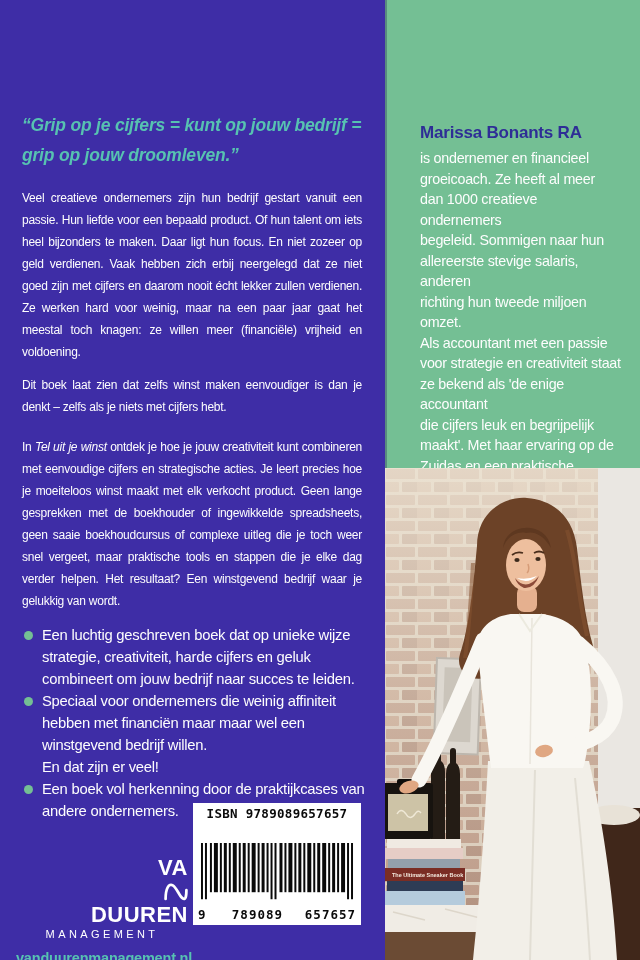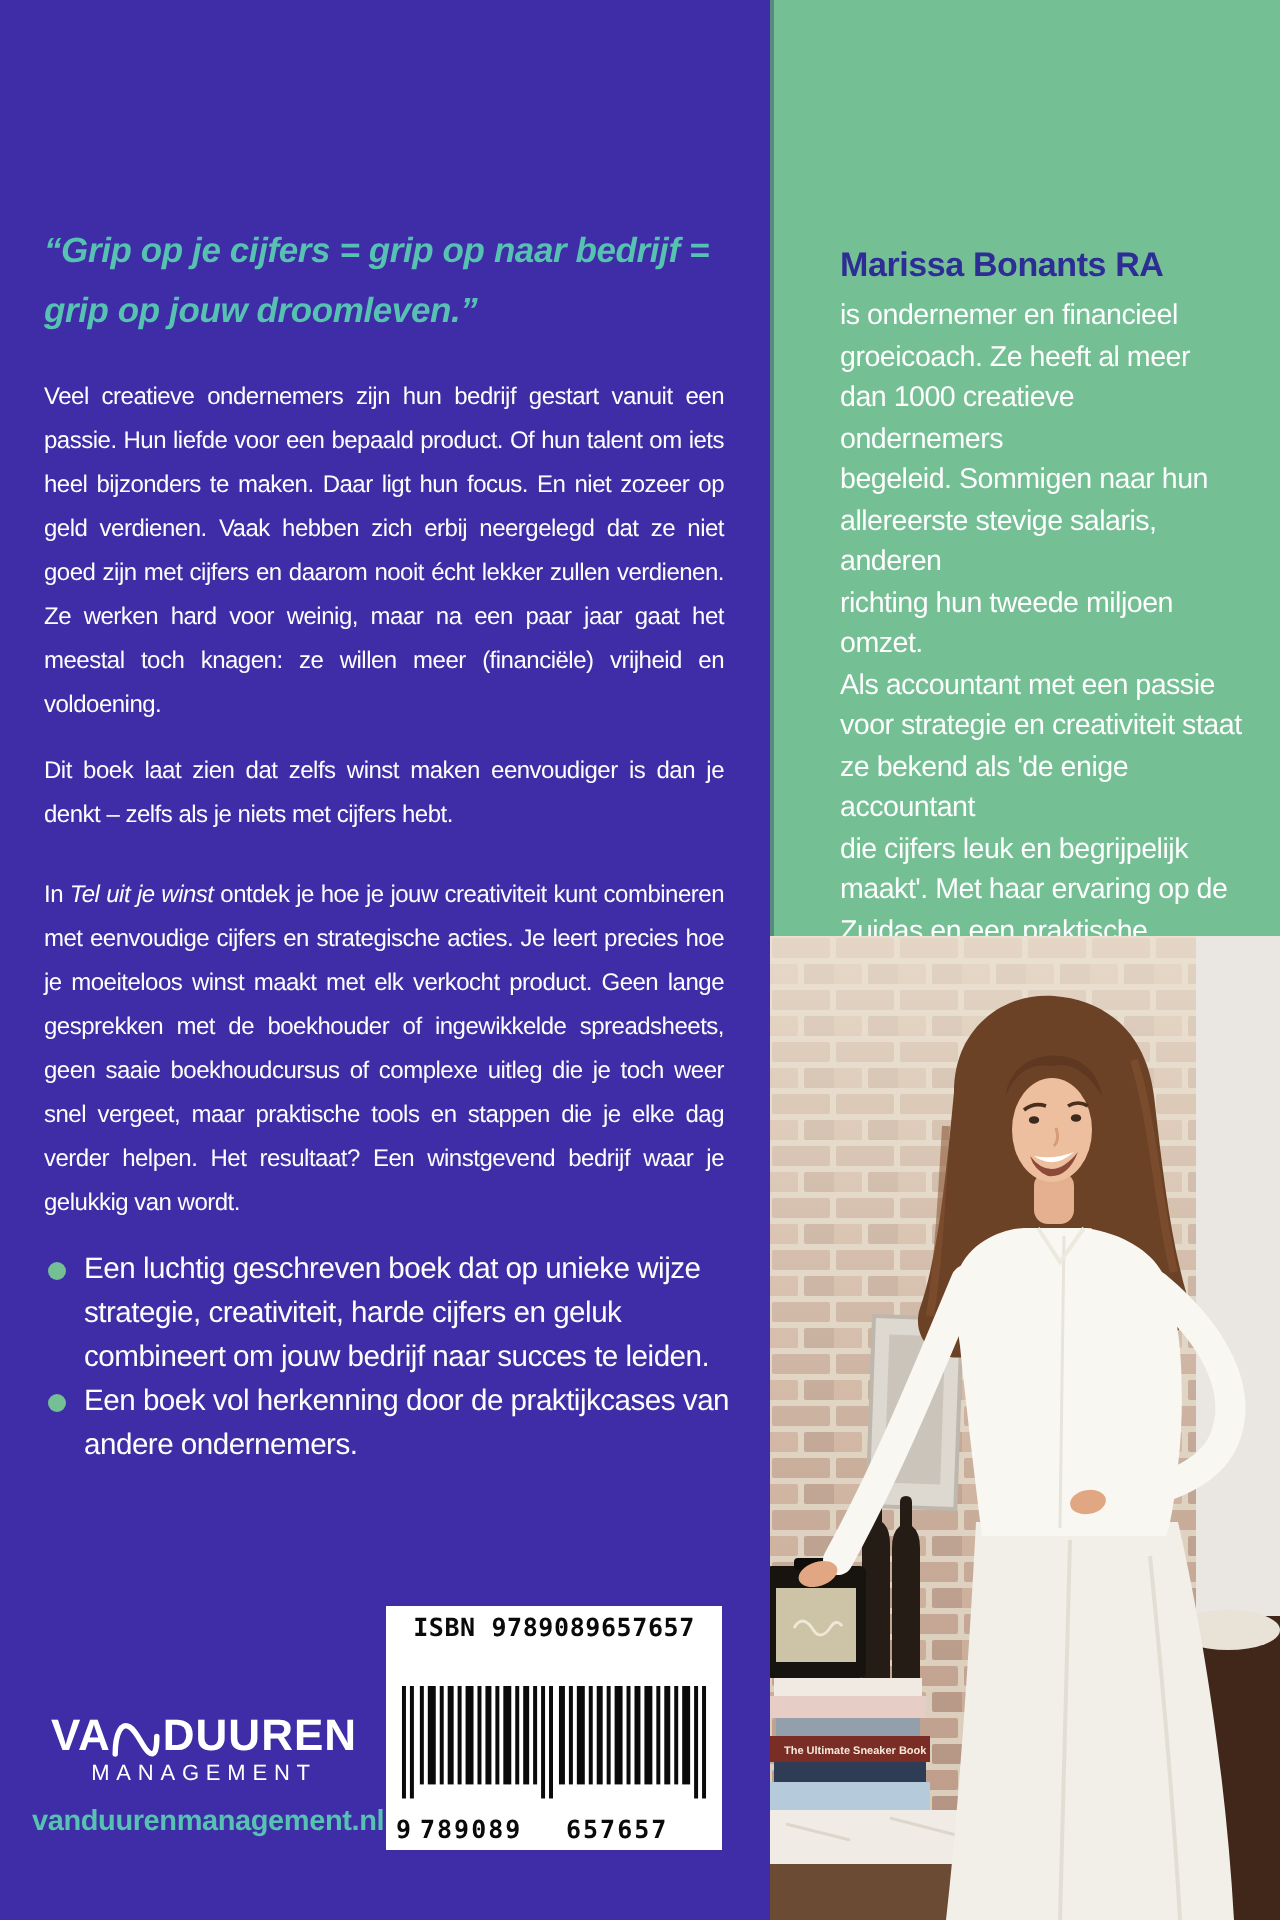--- a/index.html
+++ b/index.html
@@ -34,41 +34,41 @@
     color:var(--white);font-size:14.8px;line-height:22px;letter-spacing:-0.25px;
   }
   .bullets .dot{
     position:absolute;left:0;top:6.5px;width:9px;height:9px;border-radius:50%;
     background:var(--green);
   }
   .bullet-text{white-space:pre-line;}
   
   .publisher{position:absolute;left:16px;top:856px;width:172px;text-align:center;color:#fff;}
   .logo-line{display:flex;align-items:flex-end;justify-content:center;gap:1px;
-    font-weight:bold;font-size:22px;letter-spacing:0.5px;line-height:24px;}
+    font-weight:bold;font-size:22px;letter-spacing:0.5px;line-height:24px;flex-direction:column;}
   .logo-swoosh{display:inline-block;width:24px;height:20px;margin:0 0 1px 0;}
   .logo-sub{font-size:11px;letter-spacing:3.4px;margin-top:1px;font-weight:normal;}
   .website{margin-top:10px;color:var(--teal);font-size:14.5px;font-weight:bold;letter-spacing:-0.2px;}
   
   .barcode-box{
     position:absolute;left:193px;top:803px;width:168px;height:122px;background:#fff;
     box-sizing:border-box;padding:3px 5px;display:flex;flex-direction:column;align-items:center;gap:20px;
   }
   .isbn-label{
     font-family:"DejaVu Sans Mono",monospace;font-weight:bold;color:#0a0a0a;
     font-size:12.5px;letter-spacing:0.3px;line-height:16px;white-space:nowrap;
   }
   .bars{width:156px;height:66px;margin-top:1px;}
   .digits-row{
     width:158px;display:flex;align-items:center;margin-top:-14px;
     font-family:"DejaVu Sans Mono",monospace;font-weight:bold;font-size:12.5px;color:#0a0a0a;
     background:transparent;
   }
   .digits-row .d-left{width:12px;background:#fff;}
-  .digits-row .d-grp{flex:1;text-align:left;background:#fff;letter-spacing:1px;}
+  .digits-row .d-grp{flex:1;text-align:right;background:#fff;letter-spacing:1px;}
   
   .green-panel{
     position:absolute;left:385px;top:0;width:255px;height:468px;background:var(--green);
     box-sizing:border-box;padding:122px 18px 0 35px;
     box-shadow:inset 2px 0 0 rgba(25,18,80,0.30);
   }
   .author-name{margin:0;color:var(--navy);font-size:17px;font-weight:bold;letter-spacing:-0.2px;line-height:22px;}
   .author-bio{
     margin-top:4px;color:var(--white);font-size:14.3px;line-height:20.5px;letter-spacing:-0.25px;
     white-space:pre-line;
@@ -79,33 +79,38 @@
   }
   .photo svg{display:block;}
 </style>
 </head>
 <body>
 
 <div class="page">
 
   <div class="left-col">
 
-    <div class="quote">“Grip op je cijfers = grip op naar bedrijf =
+    <div class="quote">“Grip op je cijfers = kunt op jouw bedrijf =
 grip op jouw droomleven.”</div>
 
     <p class="body-text p1">Veel creatieve ondernemers zijn hun bedrijf gestart vanuit een passie. Hun liefde voor een bepaald product. Of hun talent om iets heel bijzonders te maken. Daar ligt hun focus. En niet zozeer op geld verdienen. Vaak hebben zich erbij neergelegd dat ze niet goed zijn met cijfers en daarom nooit écht lekker zullen verdienen. Ze werken hard voor weinig, maar na een paar jaar gaat het meestal toch knagen: ze willen meer (financiële) vrijheid en voldoening.</p>
 
     <p class="body-text p2">Dit boek laat zien dat zelfs winst maken eenvoudiger is dan je denkt – zelfs als je niets met cijfers hebt.</p>
 
     <p class="body-text p3"><span>In </span><em>Tel uit je winst</em><span> ontdek je hoe je jouw creativiteit kunt combineren met eenvoudige cijfers en strategische acties. Je leert precies hoe je moeiteloos winst maakt met elk verkocht product. Geen lange gesprekken met de boekhouder of ingewikkelde spreadsheets, geen saaie boekhoudcursus of complexe uitleg die je toch weer snel vergeet, maar praktische tools en stappen die je elke dag verder helpen. Het resultaat? Een winstgevend bedrijf waar je gelukkig van wordt.</span></p>
 
     <ul class="bullets">
       <li>
         <span class="dot"></span>
         <span class="bullet-text">Een luchtig geschreven boek dat op unieke wijze strategie, creativiteit, harde cijfers en geluk combineert om jouw bedrijf naar succes te leiden.</span>
+      </li>
+      <li>
+        <span class="dot"></span>
+        <span class="bullet-text">Speciaal voor ondernemers die weinig affiniteit hebben met financiën maar maar wel een winstgevend bedrijf willen.
+En dat zijn er veel!</span>
       </li>
       <li>
         <span class="dot"></span>
         <span class="bullet-text">Een boek vol herkenning door de praktijkcases van andere ondernemers.</span>
       </li>
     </ul>
 
     <div class="publisher">
       <div class="logo-line">
         <span>VA</span>

